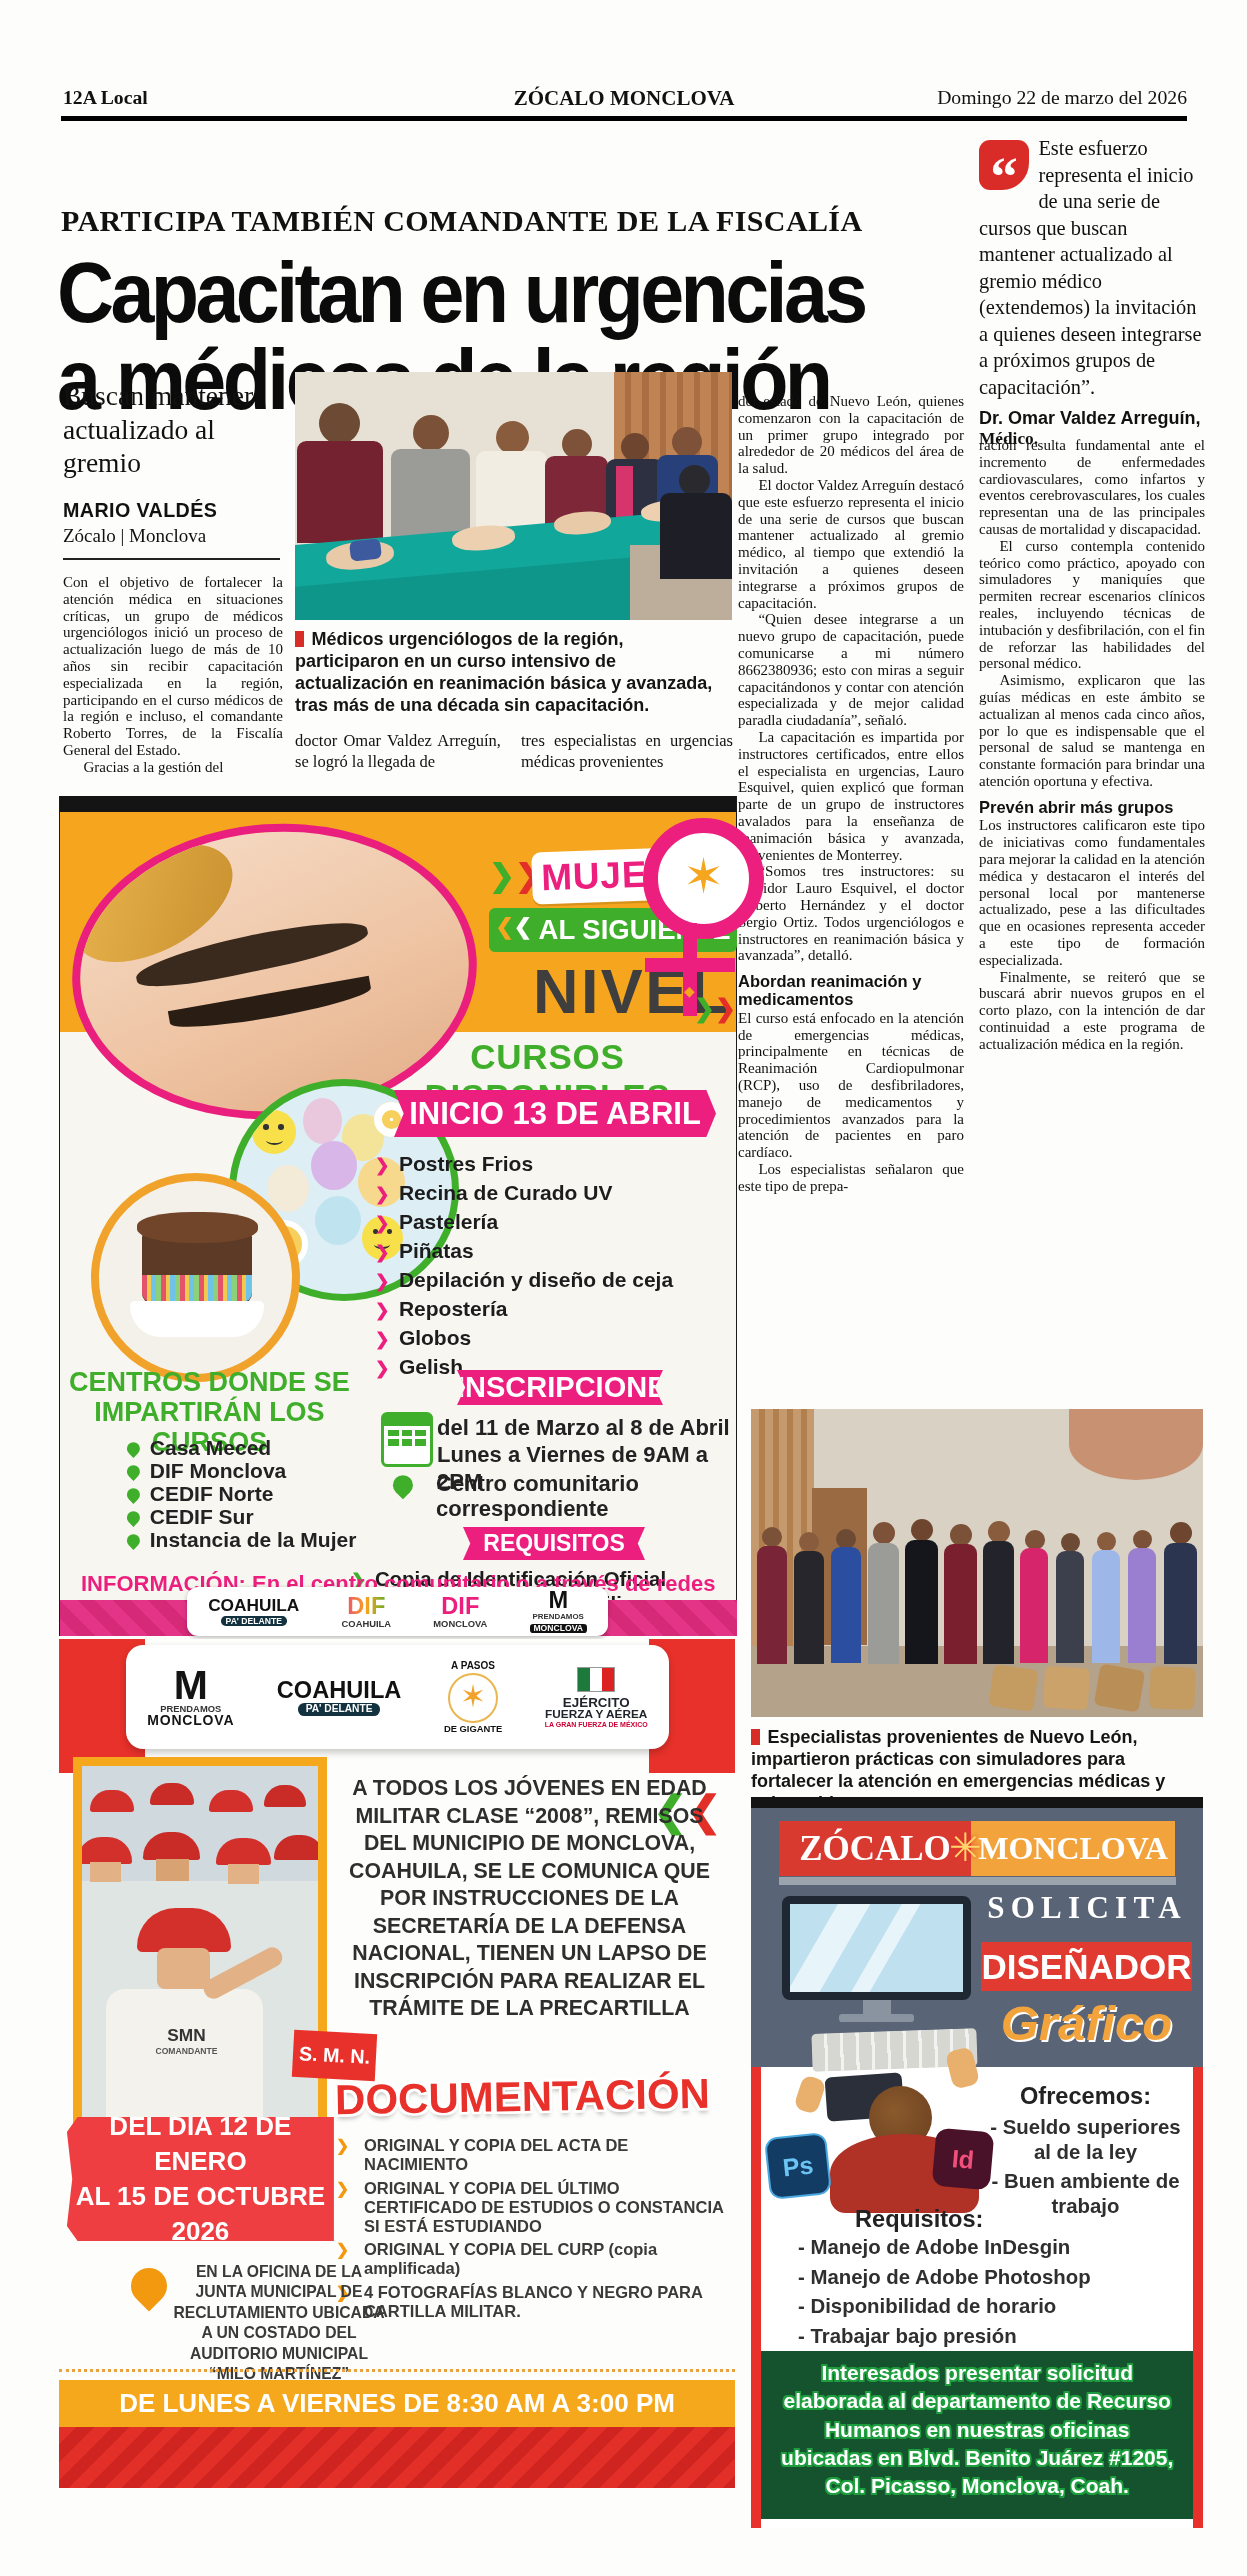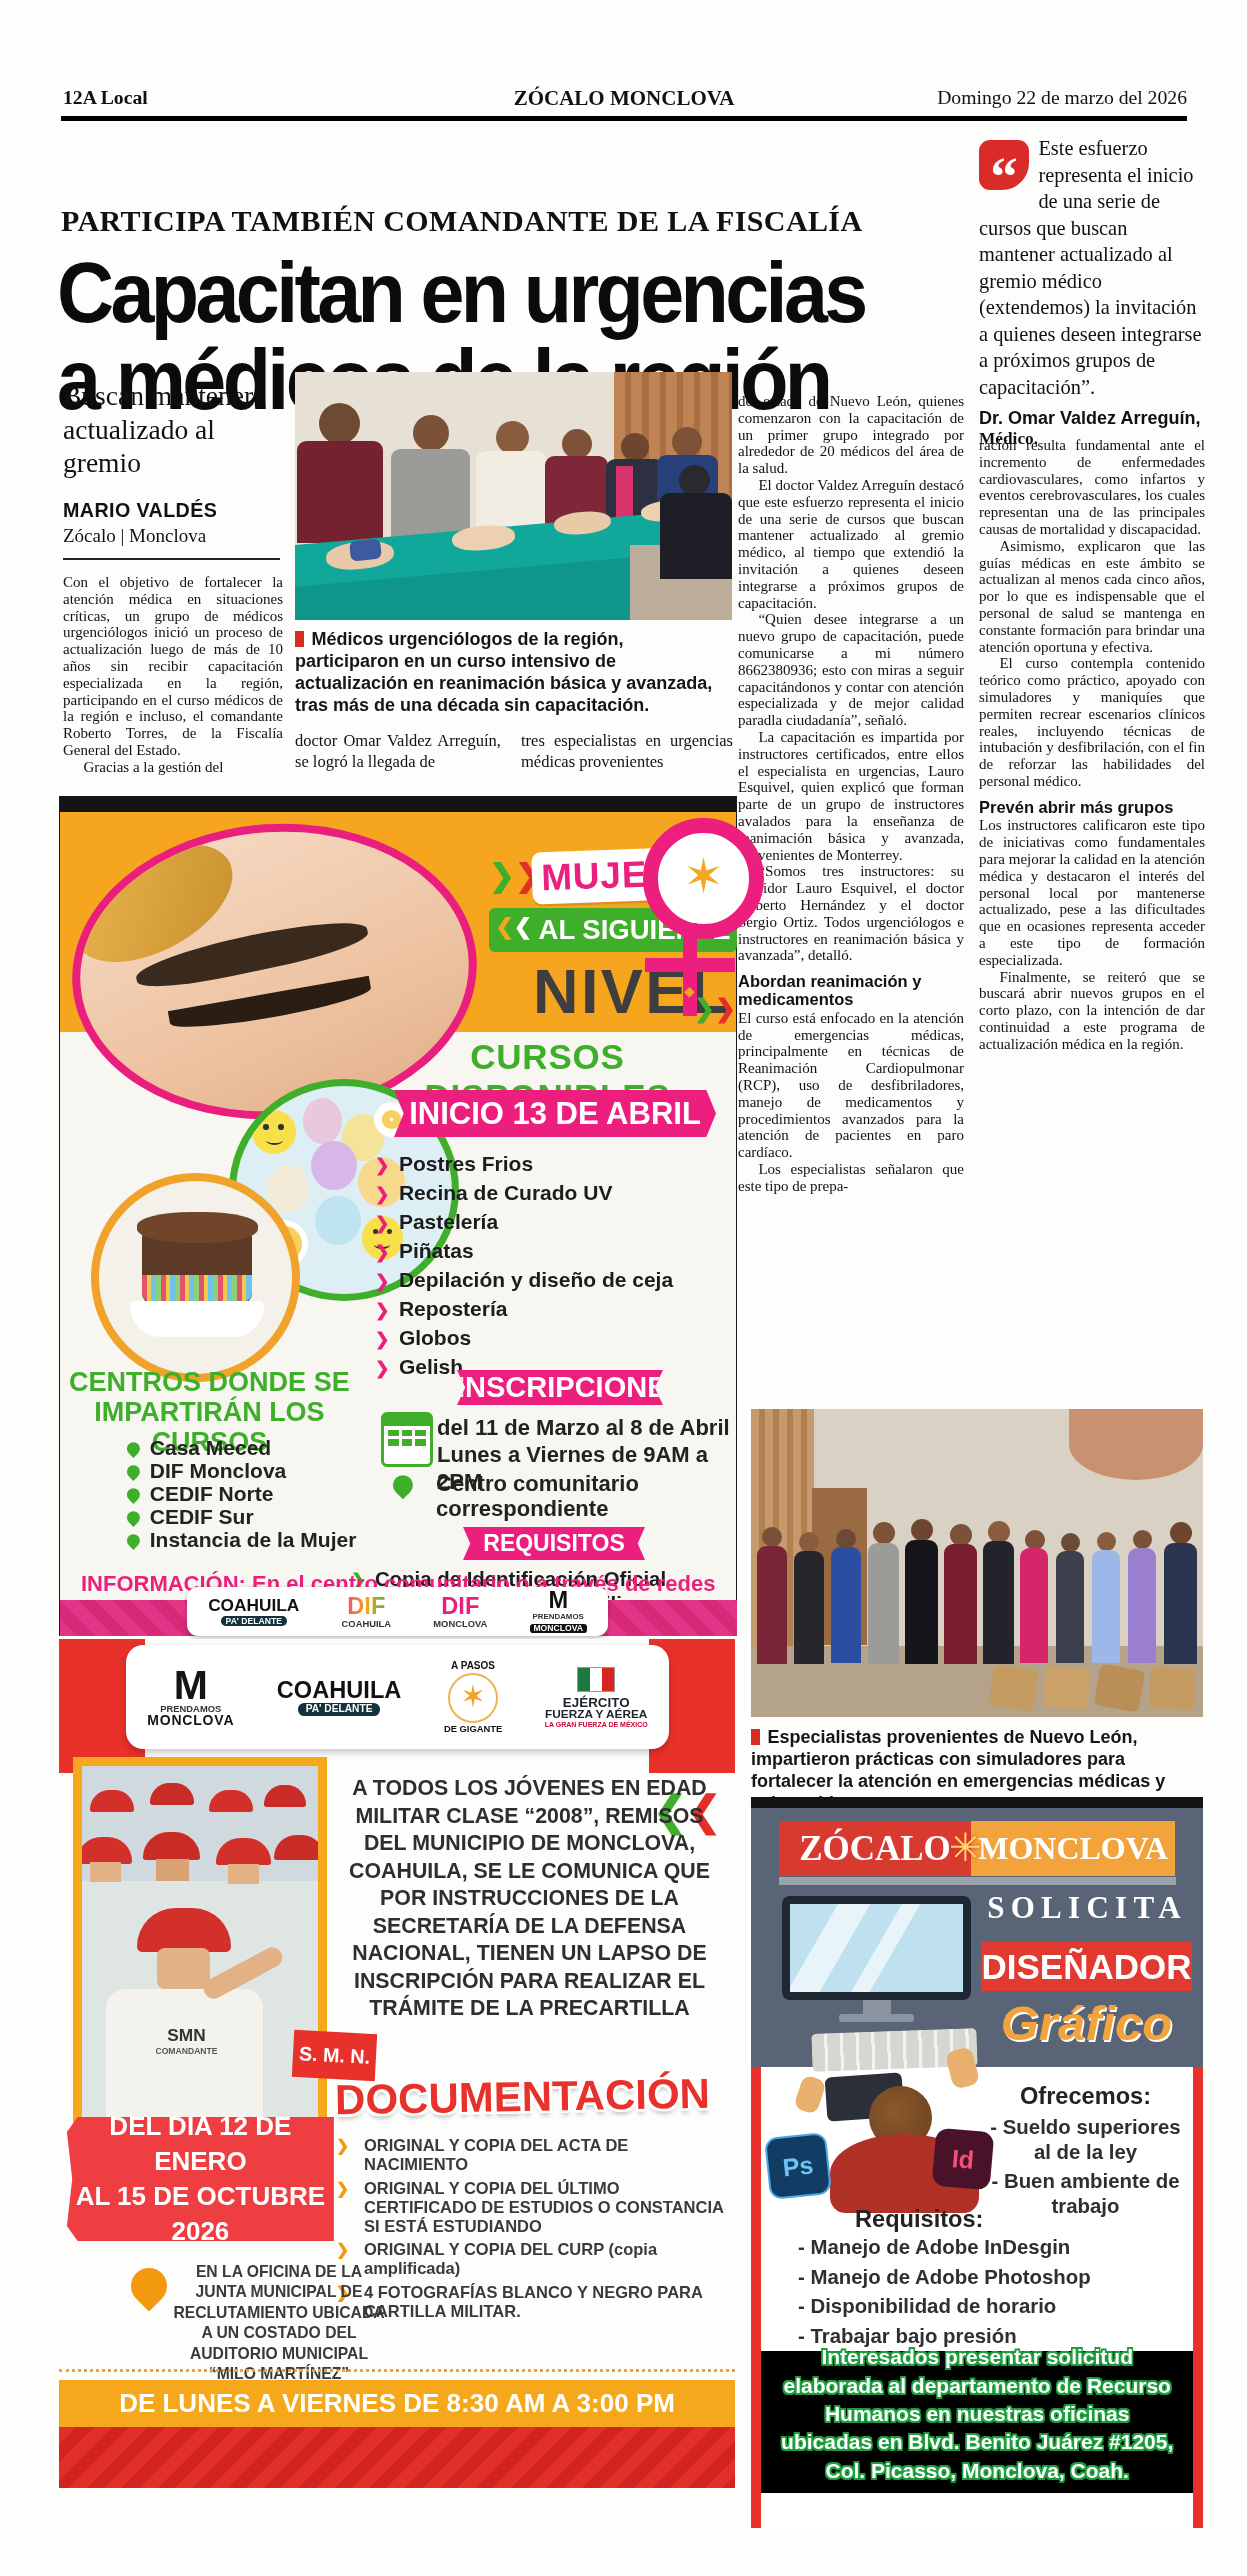--- a/index.html
+++ b/index.html
@@ -130,22 +130,22 @@
   </div>
 
   <div class="a" style="left:979px;top:135px;width:226px;">
     <div class="qicon">“</div>
     <div class="quote-txt">Este esfuerzo representa el inicio de una serie de cursos que buscan mantener actualizado al gremio médico (extendemos) la invitación a quienes deseen integrarse a próximos grupos de capacitación”.</div>
     <div class="qauthor" style="margin-top:7.9px;">Dr. Omar Valdez Arreguín,</div>
     <div class="qrole">Médico.</div>
   </div>
   <div class="a body-col" style="left:979px;top:437px;width:226px;height:967px;overflow:hidden;">
     <p>ración resulta fundamental ante el incremento de enfermedades cardiovasculares, como infartos y eventos cerebrovasculares, los cuales representan una de las principales causas de mortalidad y discapacidad.</p>
+    <p>El curso contempla contenido teórico como práctico, apoyado con simuladores y maniquíes que permiten recrear escenarios clínicos reales, incluyendo técnicas de intubación y desfibrilación, con el fin de reforzar las habilidades del personal médico.</p>
     <p>Asimismo, explicaron que las guías médicas en este ámbito se actualizan al menos cada cinco años, por lo que es indispensable que el personal de salud se mantenga en constante formación para brindar una atención oportuna y efectiva.</p>
-    <p>El curso contempla contenido teórico como práctico, apoyado con simuladores y maniquíes que permiten recrear escenarios clínicos reales, incluyendo técnicas de intubación y desfibrilación, con el fin de reforzar las habilidades del personal médico.</p>
     <div class="sh">Prevén abrir más grupos</div>
     <p>Los instructores calificaron este tipo de iniciativas como fundamentales para mejorar la calidad en la atención médica y destacaron el interés del personal local por mantenerse actualizado, pese a las dificultades que en ocasiones representa acceder a este tipo de formación especializada.</p>
     <p>Finalmente, se reiteró que se buscará abrir nuevos grupos en el corto plazo, con la intención de dar continuidad a este programa de actualización médica en la región.</p>
   </div>
 
   <div class="a ph" style="left:751px;top:1409px;width:452px;height:308px;background:#d9d2c4;">
     <div class="a" style="left:0;top:0;width:63px;height:308px;background:repeating-linear-gradient(90deg,#c59a6e 0 7.9px,#b2804f 7.9px 14px);"></div>
     <div class="a" style="right:0;top:0;width:134px;height:71px;background:#c89272;border-radius:0 0 50% 50%;"></div>
     <div class="a" style="left:61px;top:79px;width:55px;height:157px;background:#9a6b42;"></div>
     <div class="a" style="left:0;bottom:0;width:452px;height:71px;background:#b5a28a;"></div>
@@ -476,19 +476,19 @@
     </div>
 
     <div class="a sans" style="left:47px;top:409px;width:370px;">
       <div style="font-weight:800;font-size:23.6px;color:#222;margin-left:57px;">Requisitos:</div>
       <div style="font-weight:600;font-size:20.4px;line-height:1.45;color:#2f2f2f;">- Manejo de Adobe InDesgin</div>
       <div style="font-weight:600;font-size:20.4px;line-height:1.45;color:#2f2f2f;">- Manejo de Adobe Photoshop</div>
       <div style="font-weight:600;font-size:20.4px;line-height:1.45;color:#2f2f2f;">- Disponibilidad de horario</div>
       <div style="font-weight:600;font-size:20.4px;line-height:1.45;color:#2f2f2f;">- Trabajar bajo presión</div>
     </div>
 
-    <div class="a" style="left:10.2px;top:554px;width:432px;height:142px;background:#000000;display:flex;align-items:flex-end;">
+    <div class="a" style="left:10.2px;top:554px;width:432px;height:168px;background:#14532d;display:flex;align-items:flex-start;">
       <div class="sans greenoutline" style="padding:7.9px 17.3px;font-weight:800;font-size:21px;line-height:1.35;text-align:center;">Interesados presentar solicitud elaborada al departamento de Recurso Humanos en nuestras oficinas ubicadas en Blvd. Benito Juárez #1205, Col. Picasso, Monclova, Coah.</div>
     </div>
   </div>
 
 </div>
 
 
 </body></html>

